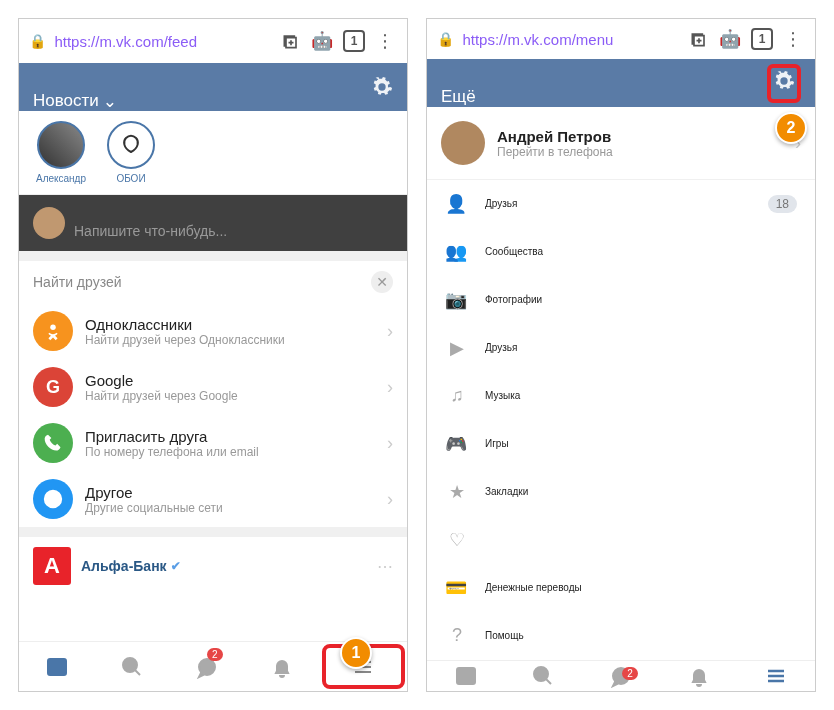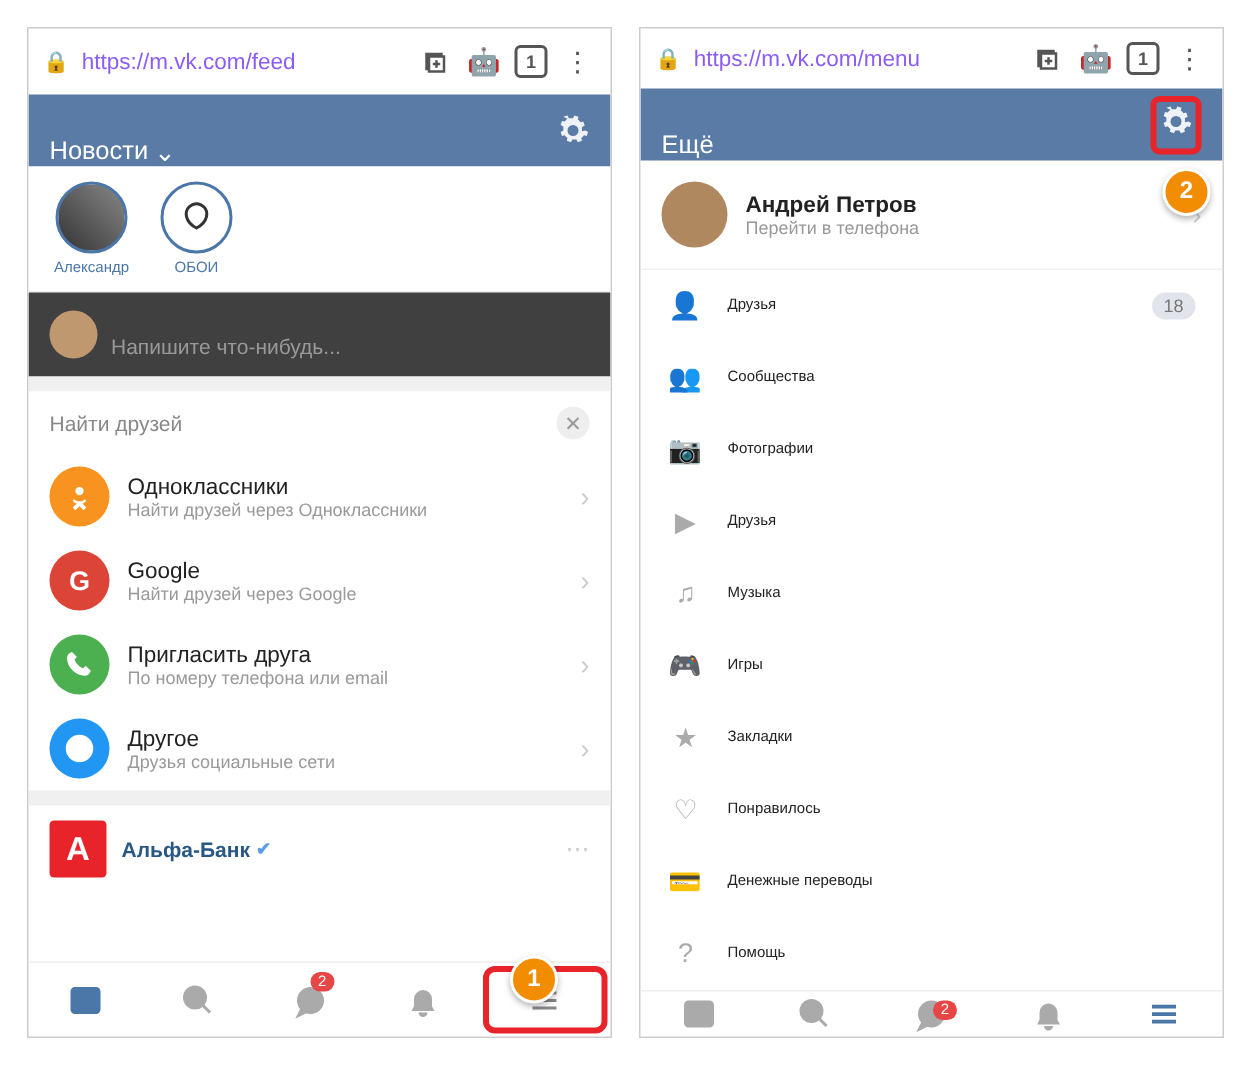--- a/index.html
+++ b/index.html
@@ -135,21 +135,21 @@
       </div>
       <div class="item">
         <div class="item-icon" style="background:#2196f3">
             <svg width="22" height="22" viewBox="0 0 24 24" fill="none" stroke="#fff" stroke-width="2">
               <circle cx="12" cy="12" r="9"></circle>
               <path d="M3 12h18M12 3c3 3 3 15 0 18M12 3c-3 3-3 15 0 18"></path>
             </svg>
           </div>
         <div class="item-txt">
             <div class="item-title">Другое</div>
-            <div class="item-sub">Друзья социальные сети</div>
+            <div class="item-sub">Другие социальные сети</div>
           </div>
         <span class="chev">›</span>
       </div>
     </div>
     <div class="sep"></div>
     <div class="post">
       <div class="post-av">A</div>
       <div style="flex:1">
         <div class="post-title">
             <span>Альфа-Банк</span>
@@ -244,21 +244,20 @@
     <div class="menu-item">
         <span class="menu-icon">🎮</span>
         <span class="menu-label">Игры</span>
       </div>
     <div class="menu-item">
         <span class="menu-icon">★</span>
         <span class="menu-label">Закладки</span>
       </div>
     <div class="menu-item">
         <span class="menu-icon">♡</span>
-        <span class="menu-label">Понравилось</span>
       </div>
     <div class="menu-item">
         <span class="menu-icon">💳</span>
         <span class="menu-label">Денежные переводы</span>
       </div>
     <div class="menu-item">
         <span class="menu-icon">?</span>
         <span class="menu-label">Помощь</span>
       </div>
     <div class="bottom-nav">

